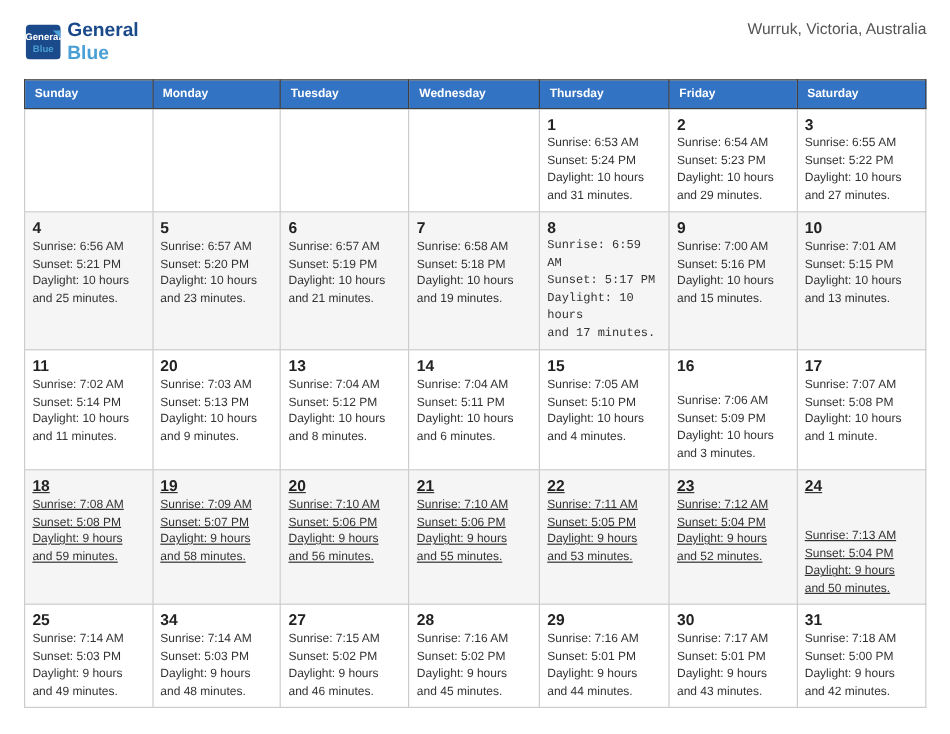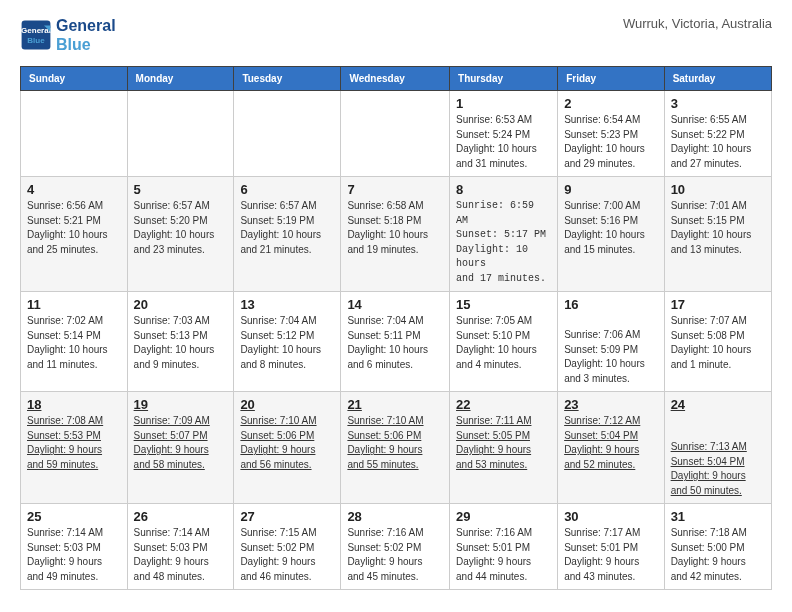--- a/index.html
+++ b/index.html
@@ -255,21 +255,21 @@
             <div class="day-info" style="white-space: pre-line;">Sunrise: 7:07 AM
 Sunset: 5:08 PM
 Daylight: 10 hours
 and 1 minute.</div>
           </td>
         </tr>
         <tr class="week-row-4">
           <td>
             <div class="day-num">18</div>
             <div class="day-info" style="white-space: pre-line;">Sunrise: 7:08 AM
-Sunset: 5:53 PM
+Sunset: 5:08 PM
 Daylight: 9 hours
 and 59 minutes.</div>
           </td>
           <td>
             <div class="day-num">19</div>
             <div class="day-info" style="white-space: pre-line;">Sunrise: 7:09 AM
 Sunset: 5:07 PM
 Daylight: 9 hours
 and 58 minutes.</div>
           </td>
@@ -311,21 +311,21 @@
         </tr>
         <tr class="week-row-5">
           <td>
             <div class="day-num">25</div>
             <div class="day-info" style="white-space: pre-line;">Sunrise: 7:14 AM
 Sunset: 5:03 PM
 Daylight: 9 hours
 and 49 minutes.</div>
           </td>
           <td>
-            <div class="day-num">26</div>
+            <div class="day-num">34</div>
             <div class="day-info" style="white-space: pre-line;">Sunrise: 7:14 AM
 Sunset: 5:03 PM
 Daylight: 9 hours
 and 48 minutes.</div>
           </td>
           <td>
             <div class="day-num">27</div>
             <div class="day-info" style="white-space: pre-line;">Sunrise: 7:15 AM
 Sunset: 5:02 PM
 Daylight: 9 hours

